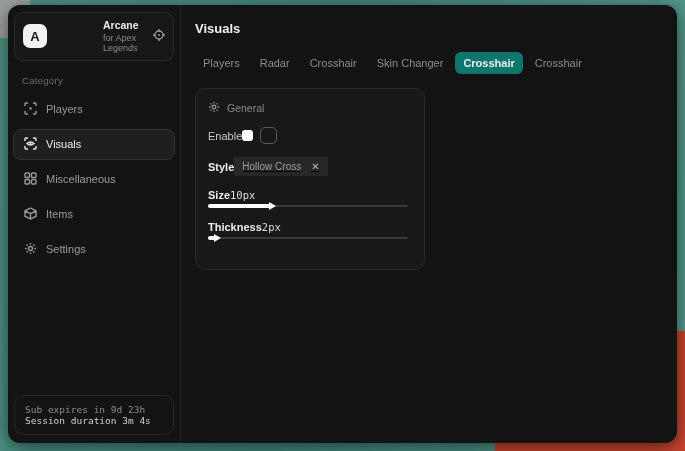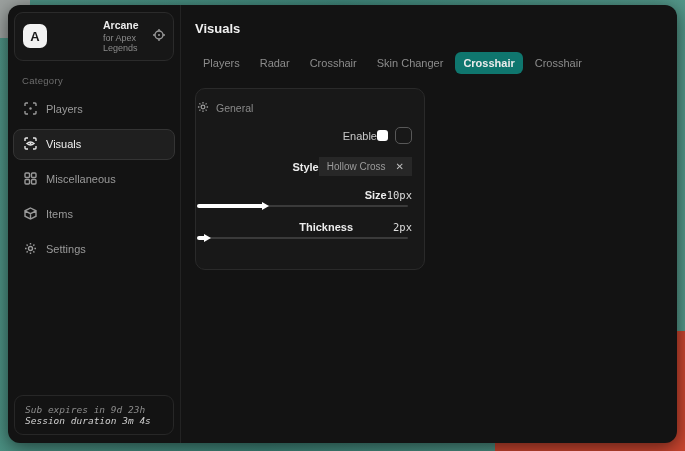--- a/index.html
+++ b/index.html
@@ -22,41 +22,41 @@
   .side-head .txt{flex:1;line-height:1.15;margin-left:48px;}
   .side-head .t1{color:#ececec;font-size:10.5px;font-weight:bold;}
   .side-head .t2{color:#8a8a8a;font-size:9px;margin-top:2px;}
   .side-head .focus-ic{color:#8d8d8d;}
   .cat{color:#6d6d6d;font-size:9.5px;margin:14px 0 6px 14px;letter-spacing:.3px;}
   .side-item{display:flex;align-items:center;gap:9px;margin:2px 5px;padding:7px 10px;border-radius:8px;
     color:#9a9a9a;font-size:11px;border:1px solid transparent;cursor:pointer;}
   .side-item.sel{background:#1f1f1f;border-color:#343434;color:#efefef;}
   .side-item svg{flex:0 0 auto;}
   .side-foot{margin:auto 6px 8px 6px;border:1px solid #272727;border-radius:9px;padding:8px 10px;
-    font-family:"DejaVu Sans Mono","Liberation Mono",monospace;font-style:italic;}
+    font-family:"DejaVu Sans Mono","Liberation Mono",monospace;}
   .side-foot .f1{color:#8b8b8b;font-size:9.5px;}
   .side-foot .f2{color:#cfcfcf;font-size:9.5px;}
   
   .main{flex:1;padding:16px 0 0 14px;position:relative;}
   .page-title{color:#f0f0f0;font-size:13px;font-weight:bold;margin-bottom:16px;}
   .tabs{display:flex;align-items:center;gap:4px;margin-bottom:14px;}
   .tab{color:#8c8c8c;font-size:11px;padding:5px 8px;border-radius:6px;cursor:pointer;white-space:nowrap;}
   .tab.sel{background:#0f766e;color:#ececec;font-weight:bold;}
   
-  .card{width:230px;border:1px solid #2a2a2a;background:#181818;border-radius:10px;padding:10px 12px 16px 1px;box-sizing:border-box;}
+  .card{width:230px;border:1px solid #2a2a2a;background:#181818;border-radius:10px;padding:10px 12px 16px 12px;box-sizing:border-box;}
   .card-head{display:flex;align-items:center;gap:7px;color:#8a8a8a;font-size:10.5px;margin:2px 0 12px 0;}
-  .row{display:flex;align-items:center;justify-content:flex-end;margin-bottom:13px;}
+  .row{display:flex;align-items:center;justify-content:flex-start;margin-bottom:13px;}
   .lbl-dim{color:#c9c9c9;font-size:11px;}
   .lbl{color:#ededed;font-size:11px;font-weight:bold;}
   .val{color:#dedede;font-size:10.5px;font-family:"DejaVu Sans Mono","Liberation Mono",monospace;}
   .enable-ctrls{display:flex;align-items:center;gap:7px;}
   .swatch{width:11px;height:11px;background:#ffffff;border-radius:3px;cursor:pointer;}
   .checkbox{width:15px;height:15px;border:1.5px solid #585858;border-radius:5px;background:transparent;cursor:pointer;}
   .select{display:flex;align-items:center;gap:10px;background:#272727;border-radius:0;
-    padding:4px 8px;cursor:pointer;}
+    padding:4px 8px;cursor:pointer;text-decoration:underline;}
   .select .sv{color:#9c9c9c;font-size:10px;}
   .select .x{color:#bdbdbd;font-size:10px;cursor:pointer;}
   .slider{position:relative;height:10px;margin:-6px 0 10px 0;cursor:pointer;}
   .slider .track{position:absolute;left:0;right:4px;top:4px;height:2px;background:#3a3a3a;border-radius:2px;}
   .slider .fill{position:absolute;left:0;top:3px;height:4px;background:#ffffff;border-radius:3px;}
   .slider .thumb{position:absolute;top:1px;width:0;height:0;border-top:4px solid transparent;
     border-bottom:4px solid transparent;border-left:7px solid #ffffff;}
   .icn{stroke:#9a9a9a;fill:none;stroke-width:1.4;}
   .sel .icn{stroke:#e8e8e8;}
 </style>
@@ -178,31 +178,31 @@
         </div>
 
         <div class="row">
           <span class="lbl">Style</span>
           <span class="select">
             <span class="sv">Hollow Cross</span>
             <span class="x">✕</span>
           </span>
         </div>
 
-        <div class="row" style="margin-bottom:6px;margin-left:33px;">
+        <div class="row" style="margin-bottom:6px;">
           <span class="lbl">Size</span>
           <span class="val">10px</span>
         </div>
         <div class="slider" id="size-slider">
           <div class="track"></div>
           <div class="fill" style="width: 31%;"></div>
           <div class="thumb" style="left: calc(31% - 2px);"></div>
         </div>
 
-        <div class="row" style="margin-bottom:6px;gap:40px;">
+        <div class="row" style="margin-bottom:6px;">
           <span class="lbl">Thickness</span>
           <span class="val">2px</span>
         </div>
         <div class="slider" id="thickness-slider">
           <div class="track"></div>
           <div class="fill" style="width: 4%;"></div>
           <div class="thumb" style="left: calc(4% - 2px);"></div>
         </div>
       </div>
     </div>

